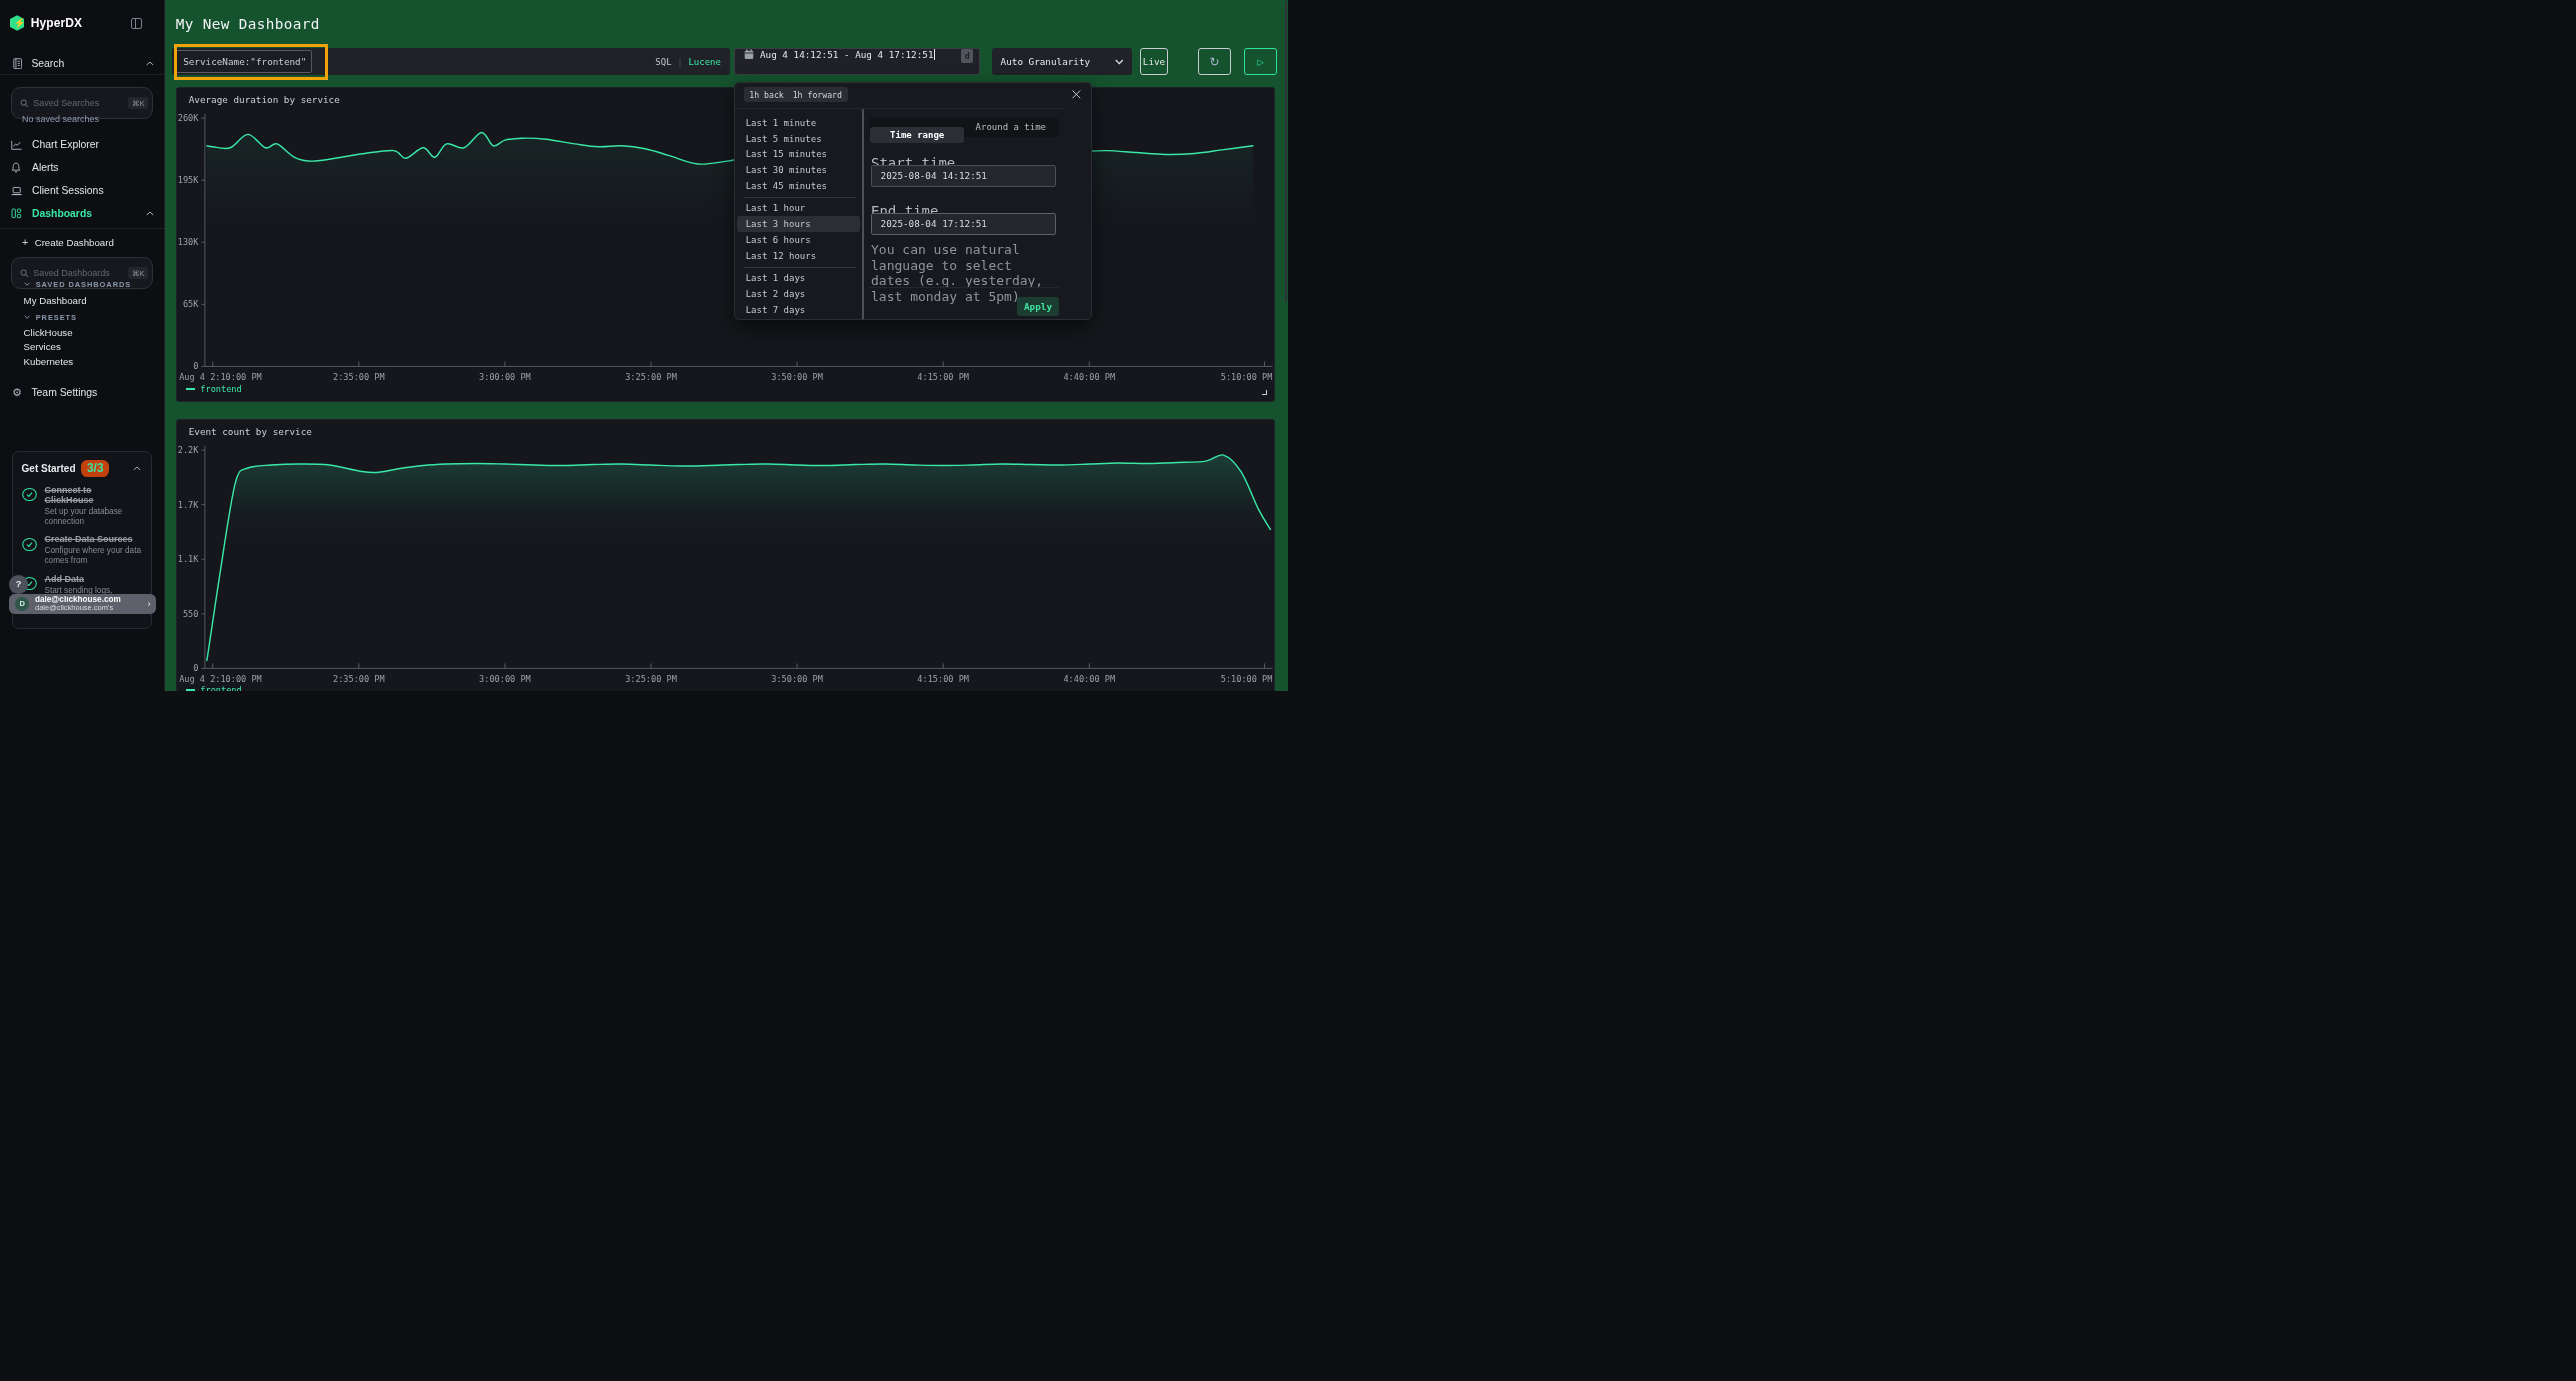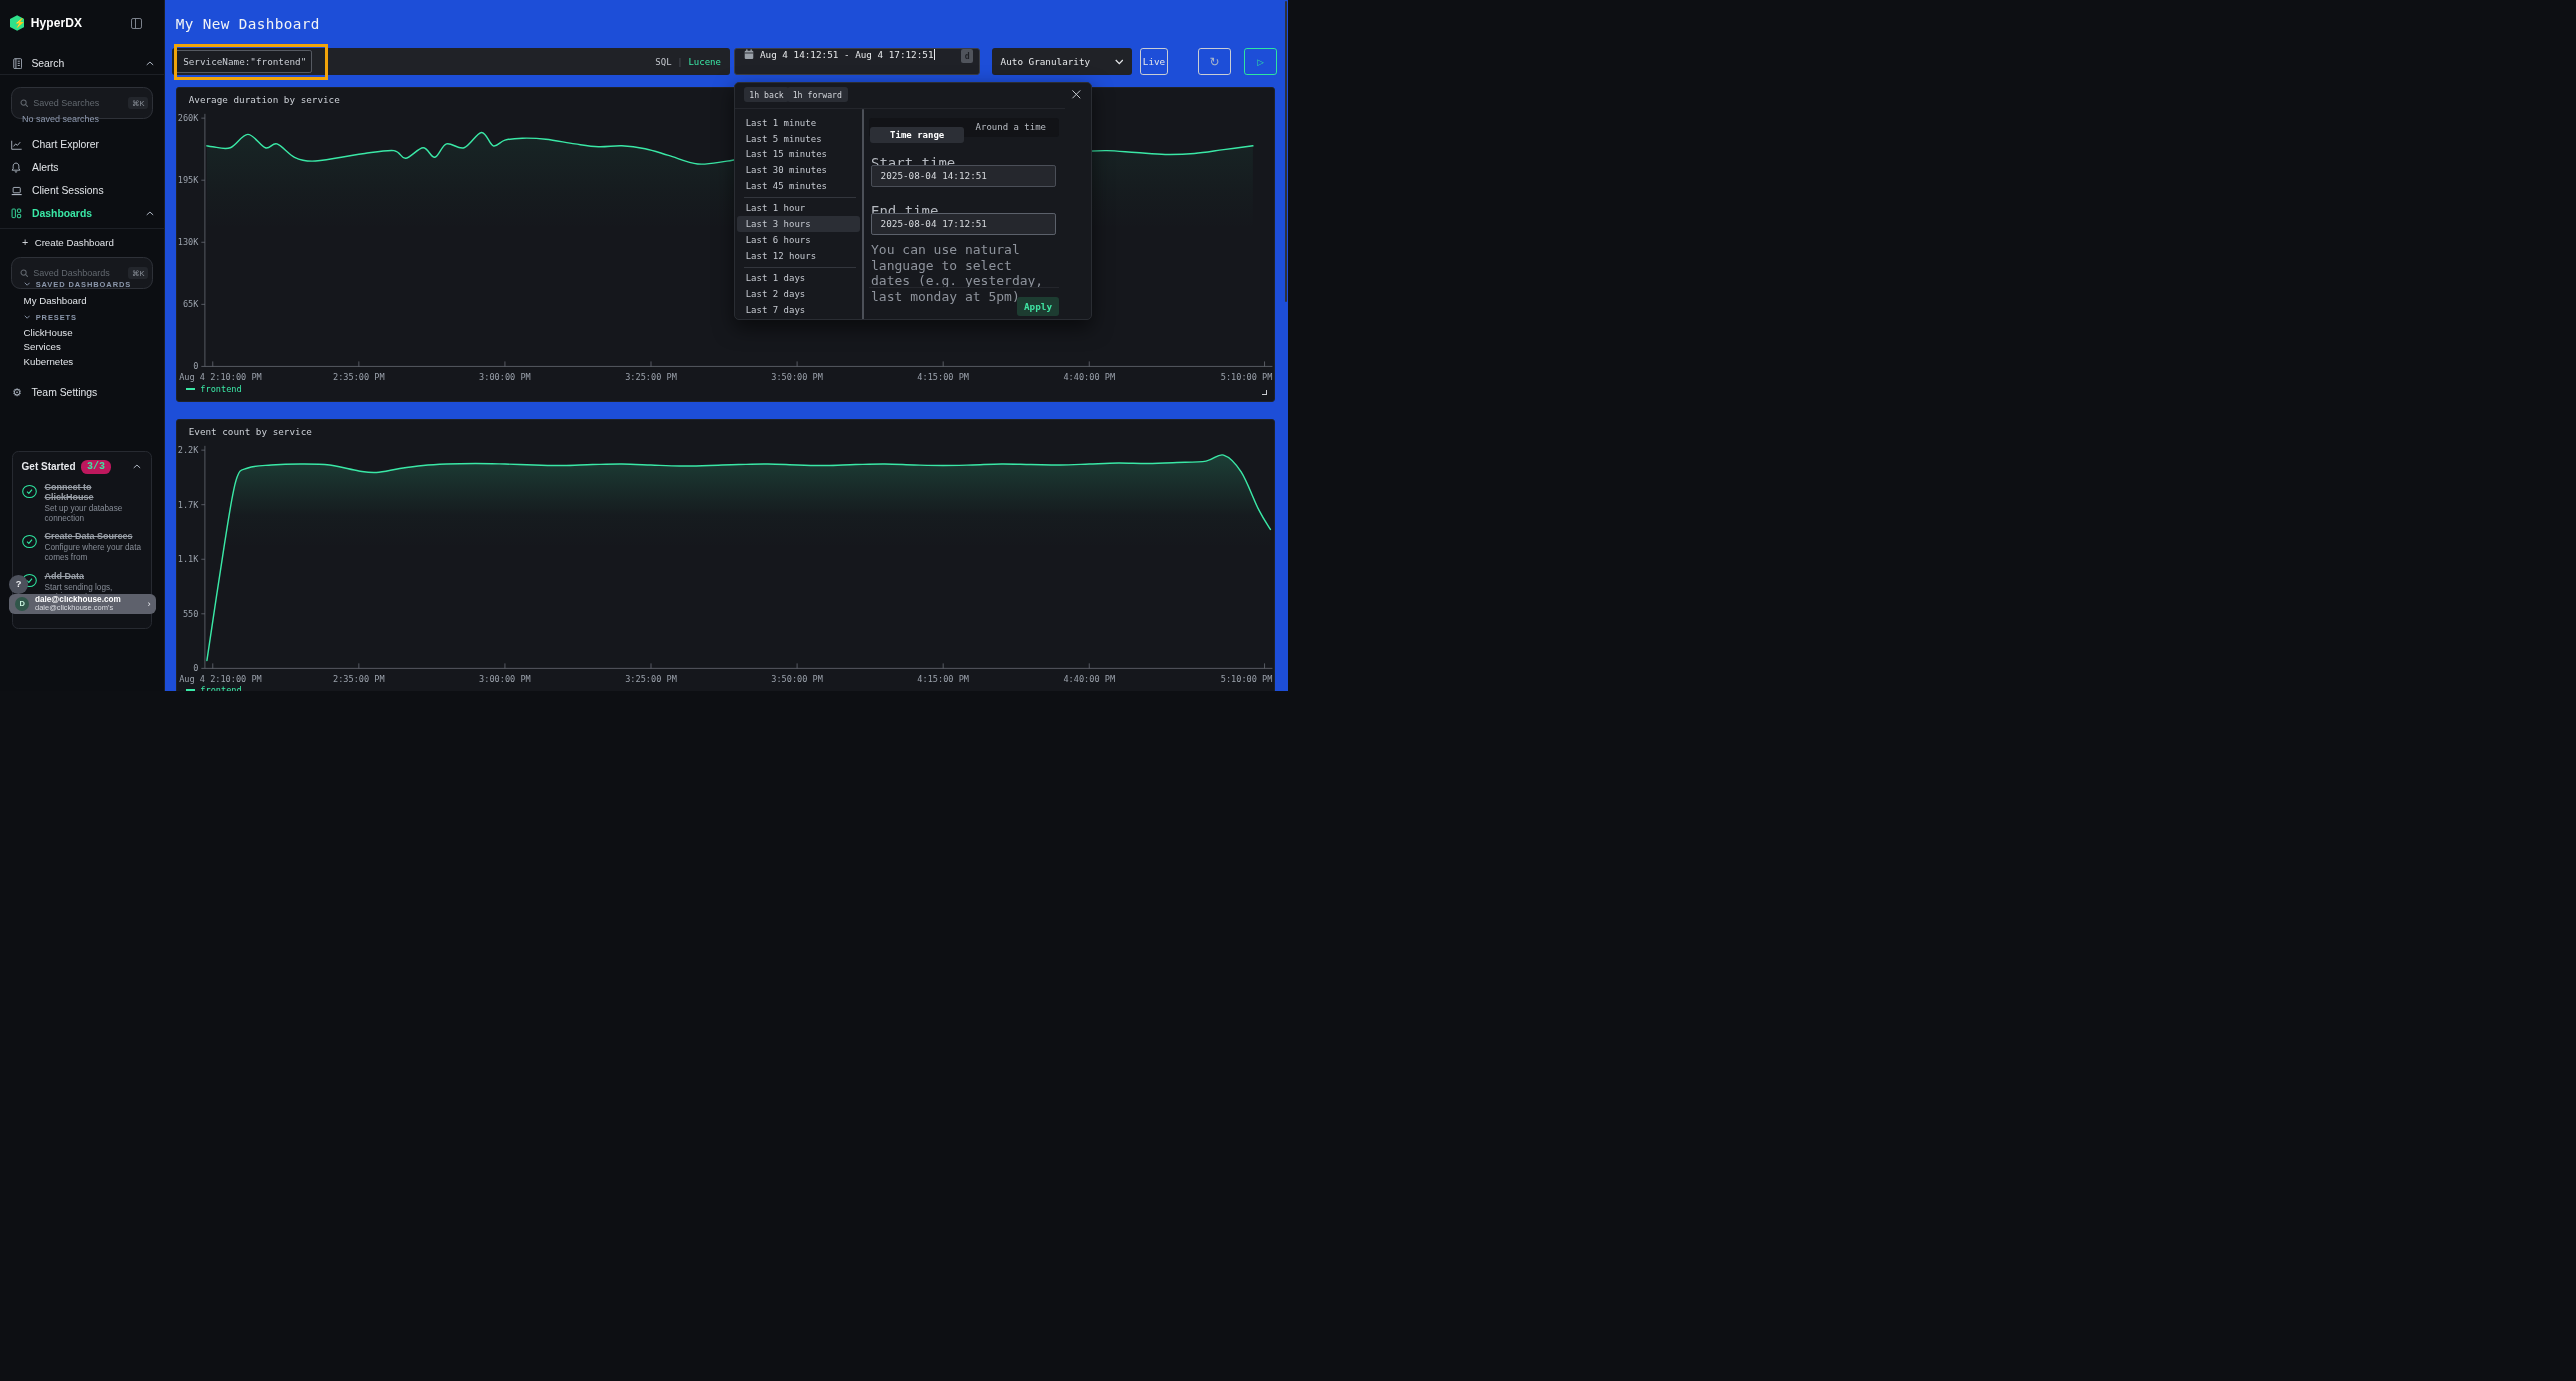--- a/index.html
+++ b/index.html
@@ -33,38 +33,38 @@
   .nav-row { height:23px; display:flex; align-items:center; font-size:10.4px; color:#e2e5e9; cursor:pointer; }
   .nav-row .ic { width:12px; margin-left:11.4px; margin-right:8.6px; color:#aeb6c2; display:flex; }
   .nav-row.active { color:#3ae8a6; font-weight:bold; }
   .nav-row.active .ic { color:#3ae8a6; }
 
   
   #gs-card { position:absolute; left:12px; top:451px; width:140px; height:178px;
     border:0.7px solid #272a31; border-radius:6.4px; background:#111318; padding:7.9px 8.6px; }
   #gs-head { display:flex; align-items:center; }
   #gs-title { font-size:10px; font-weight:bold; color:#e8eaee; }
-  #gs-badge { margin-left:5.7px; background:#be185d; color:#3fe3a2; font-size:10px; font-weight:bold; border-radius:6.4px; padding:1.4px 5.7px;font-family:Liberation Mono, monospace; }
+  #gs-badge { margin-left:5.7px; background:#c2410c; color:#3fe3a2; font-size:12px; font-weight:bold; border-radius:6.4px; padding:1.4px 5.7px; }
   .gs-item { display:flex; margin-top:7.9px; }
   .gs-check { width:15px; height:15px; margin-right:7.9px; flex:none; margin-top:2.1px; }
   .gs-title { font-size:9px; font-weight:bold; color:#9aa0a8; text-decoration:line-through; line-height:1.18; }
   .gs-desc { font-size:8.2px; color:#878d97; line-height:1.18; margin-top:1.4px; }
   #help-circle { position:absolute; left:9.3px; top:575px; width:18.6px; height:18.6px; border-radius:50%;
     background:#4d515c; color:#eceef1; display:flex; align-items:center; justify-content:center; font-weight:bold; font-size:9.3px; z-index:5;}
   #user-chip { position:absolute; left:9.3px; top:594px; width:147px; height:20px; background:#5e616c; border-radius:5.7px;
     display:flex; align-items:center; padding:0 5.7px; z-index:6; }
   #user-avatar { width:14.3px; height:14.3px; border-radius:50%; background:#30564a; color:#c8f3de;
     display:flex; align-items:center; justify-content:center; font-size:7.5px; font-weight:bold; flex:none; }
   #user-texts { margin-left:5.7px; line-height:1.05; overflow:hidden; white-space:nowrap; }
   #user-name { font-size:8.2px; font-weight:bold; color:#ffffff; }
   #user-org { font-size:7.5px; color:#d9dbe0; }
   #user-chevron { margin-left:auto; color:#e8eaee; font-size:9.3px; }
 
   
-  #main { position:absolute; left:165px; top:0; width:1123px; height:691px; background:#1d4ed8; }
+  #main { position:absolute; left:165px; top:0; width:1123px; height:691px; background:#14532d; }
   #page-title { position:absolute; left:10.7px; top:15.7px; font-size:14.3px; color:#f2f4f6; letter-spacing:0.4px; }
   
   #query-bar { position:absolute; left:7.2px; top:48px; width:558px; height:27px; background:#202227; border-radius:2.9px; }
   #query-box { position:absolute; left:2.1px; top:2.1px; width:138px; height:23px; background:#1b1d22;
     border:0.7px solid #565a62; border-radius:2.1px; display:flex; align-items:center; padding-left:7.9px;
     font-size:9.3px; color:#c9cdd3; }
   #lang-toggle { position:absolute; right:9.3px; top:0; height:27px; display:flex; align-items:center; gap:5.7px; font-size:9px; }
   #lang-sql { color:#c3c7cd; } #lang-div { color:#4b4f57; } #lang-lucene { color:#3ae8a6; }
   #annotation-box { position:absolute; left:2.1px; top:-3.6px; width:154px; height:36px;
     border:3.6px solid #f1a40a; z-index:20; pointer-events:none; }

